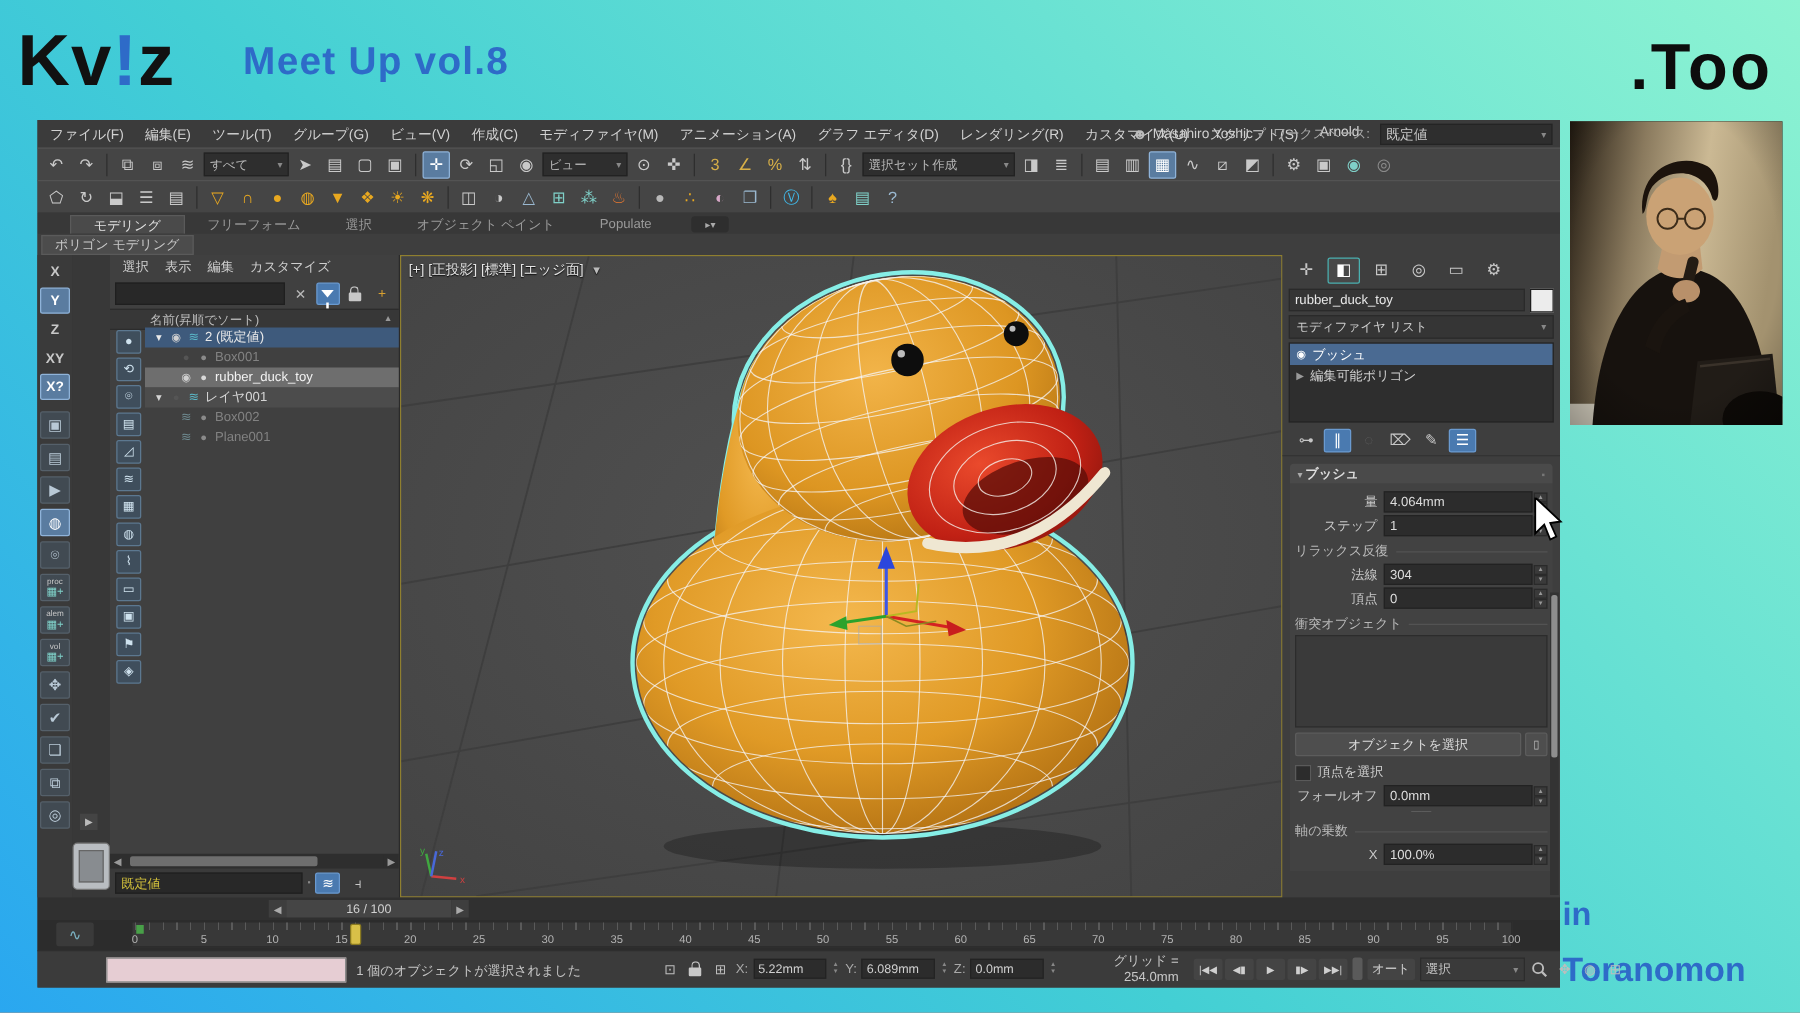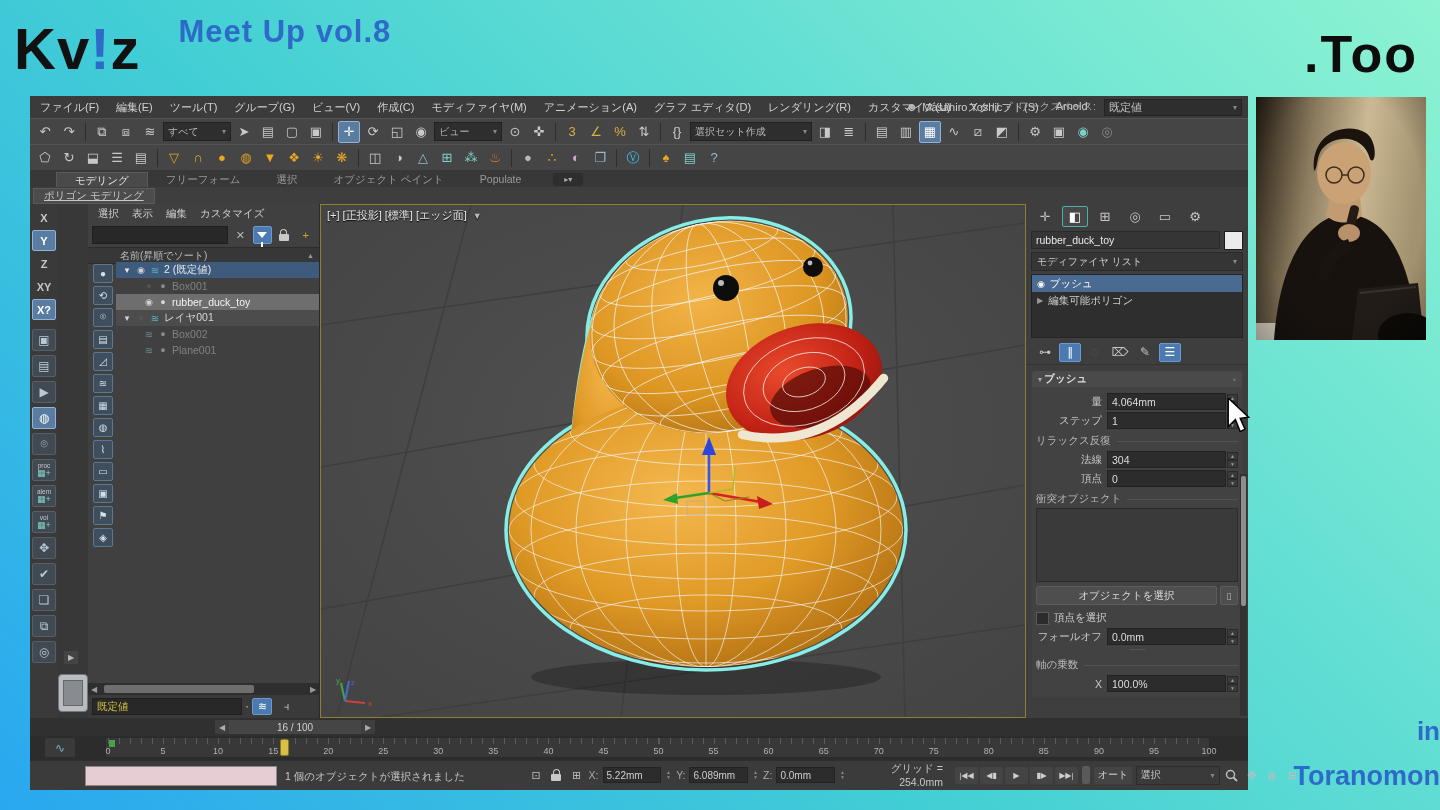--- a/index.html
+++ b/index.html
@@ -1,26 +1,26 @@
 <!DOCTYPE html>
 <html><head>
 <meta charset="utf-8">
 <style>
   html,body{margin:0;padding:0;}
   body{width:1440px;height:810px;overflow:hidden;position:relative;
        font-family:"Liberation Sans","DejaVu Sans",sans-serif;
        background:linear-gradient(45deg,#2aa7f0 0%,#43cfd4 42%,#8df3d2 100%);}
   .abs{position:absolute;}
   
-  #brand{left:14px;top:14px;height:70px;display:flex;align-items:flex-start;}
+  #brand{left:14px;top:14px;height:70px;display:flex;align-items:center;}
   #brand .kv{font-size:58px;font-weight:bold;color:#111;letter-spacing:1px;line-height:70px;}
   #brand .bang{color:#2e6bc8;}
-  #brand .event{font-size:31px;font-weight:bold;color:#2e6bc8;margin-left:38px;letter-spacing:1px;}
+  #brand .event{font-size:31px;font-weight:bold;color:#2e6bc8;margin-left:54px;letter-spacing:1px;}
   #too-logo{right:22px;top:24px;font-size:52px;font-weight:bold;color:#0d0d0d;letter-spacing:2px;}
-  #loc{right:0;width:190px;bottom:18px;text-align:right;color:#2e6bc8;font-weight:bold;}
+  #loc{right:0;width:190px;bottom:18px;text-align:left;color:#2e6bc8;font-weight:bold;}
   #loc .l1{font-size:26px;margin-bottom:14px;}
   #loc .l2{font-size:27px;}
   
   #webcam{left:1256px;top:97px;width:170px;height:243px;background:#2a241c;overflow:hidden;}
   
   #max-window{left:30px;top:96px;width:1218px;height:694px;background:#3c3c3c;font-size:11px;color:#cfcfcf;}
   
   #menubar{left:0;top:0;width:1218px;height:22px;background:#3b3b3b;display:flex;align-items:center;padding-left:10px;box-sizing:border-box;}
   #menubar .mi{margin-right:17px;color:#d2d2d2;font-size:11px;white-space:nowrap;cursor:default;}
   #mb-right{position:absolute;right:6px;top:0;height:22px;display:flex;align-items:center;gap:8px;}
@@ -35,21 +35,21 @@
   .tb-sep{width:1px;height:18px;background:#2e2e2e;margin:0 3px;flex:none;}
   .tb-dd{height:17px;background:#2e2e2e;border:1px solid #222;color:#b8b8b8;font-size:10px;display:flex;align-items:center;justify-content:space-between;padding:0 4px;width:58px;flex:none;}
   .tb-dd.wide{width:112px;}
   .tb-dd .dd-a{color:#888;font-size:8px;margin-left:4px;}
   
   #ribbon-tabs{left:0;top:74px;width:1218px;height:17px;background:#383838;display:flex;align-items:flex-end;padding-left:26px;box-sizing:border-box;}
   .rtab{font-size:10.5px;color:#9a9a9a;padding:1px 18px;height:15px;box-sizing:border-box;}
   .rtab.active{background:#4a4a4a;color:#e2e2e2;border:1px solid #5a5a5a;border-bottom:none;}
   #ribbon-cfg{width:30px;height:13px;background:#2e2e2e;border-radius:3px;color:#aaa;font-size:8px;display:flex;align-items:center;justify-content:center;gap:2px;margin-left:14px;margin-bottom:1px;}
   #ribbon-sub{left:0;top:91px;width:1218px;height:17px;background:#3e3e3e;display:flex;align-items:center;padding-left:3px;box-sizing:border-box;}
-  #subtab{background:#4c4c4c;border:1px solid #5a5a5a;height:14px;display:flex;align-items:center;padding:0 10px;font-size:10.5px;color:#c8c8c8;text-decoration:underline;}
+  #subtab{background:#4c4c4c;border:1px solid #5a5a5a;height:14px;display:flex;align-items:center;padding:0 10px;font-size:10.5px;color:#c8c8c8;}
   
   #content{left:0;top:108px;width:1218px;height:514px;background:#333;}
   
   #left-strip{left:0;top:0;width:28px;height:514px;background:#3a3a3a;display:flex;flex-direction:column;align-items:center;padding-top:2px;box-sizing:border-box;}
   .ax-btn{width:24px;height:21px;margin:1px 0;display:flex;align-items:center;justify-content:center;font-size:11px;font-weight:bold;color:#c8c8c8;border-radius:2px;}
   .ax-btn.active{background:#5a7ca0;border:1px solid #8fb3d9;box-sizing:border-box;color:#fff;}
   .strip-icon{width:24px;height:22px;margin:2px 0;display:flex;align-items:center;justify-content:center;font-size:12px;color:#b9c9d6;background:#414a52;border:1px solid #55606a;border-radius:2px;box-sizing:border-box;}
   .strip-icon.active{background:#5a7ca0;border-color:#8fb3d9;color:#fff;}
   .strip-icon .t{font-size:6.5px;line-height:6px;color:#c8c8c8;display:block;text-align:center;}
   .strip-icon .g{font-size:9px;line-height:9px;color:#7fd0c8;display:block;text-align:center;}

